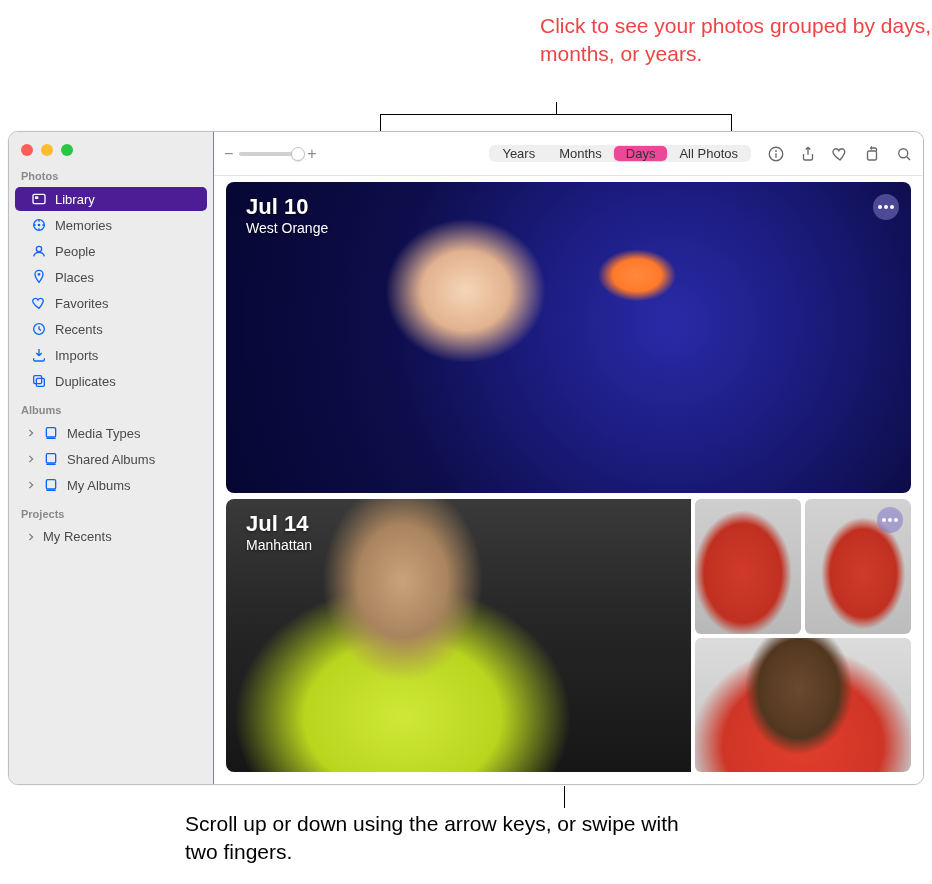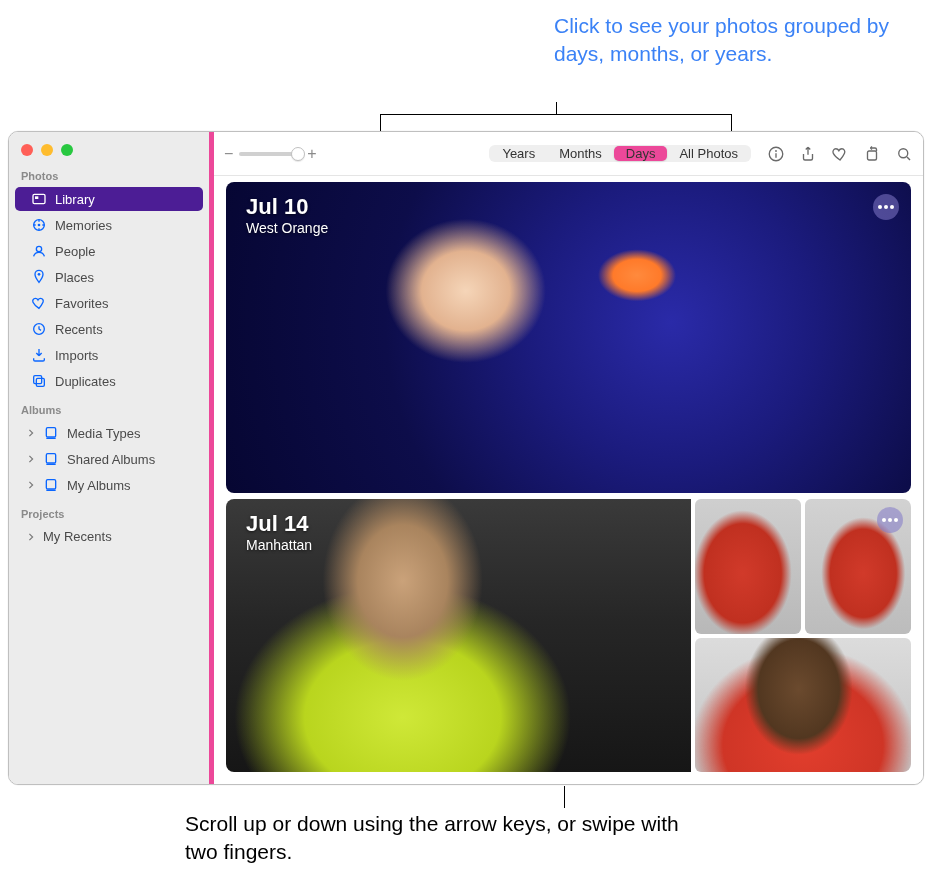--- a/index.html
+++ b/index.html
@@ -6,24 +6,24 @@
   body {
     font-family: -apple-system, BlinkMacSystemFont, "Helvetica Neue", Arial, sans-serif;
     background: #fff;
     width: 932px;
     height: 884px;
     position: relative;
   }
   .callout-top {
     position: absolute;
     top: 12px;
-    left: 554px;
+    left: 540px;
     font-size: 21px;
     line-height: 1.35;
-    color: #3b82f6;
+    color: #ef4444;
   }
   .callout-line-top {
     position: absolute;
     top: 114px;
     left: 380px;
     width: 352px;
     height: 24px;
     border-top: 1.5px solid #000;
     border-left: 1.5px solid #000;
     border-right: 1.5px solid #000;
@@ -66,21 +66,21 @@
     overflow: hidden;
     display: flex;
     background: #fff;
     box-shadow: 0 0 0 0.5px rgba(0,0,0,0.05);
   }
 
   
   .sidebar {
     width: 205px;
     background: #ececec;
-    border-right: 5px solid #ec4899;
+    border-right: 1px solid #ec4899;
     display: flex;
     flex-direction: column;
     font-size: 13px;
     color: #4a4a4a;
   }
   .traffic {
     display: flex;
     gap: 8px;
     padding: 12px 12px 4px 12px;
   }

